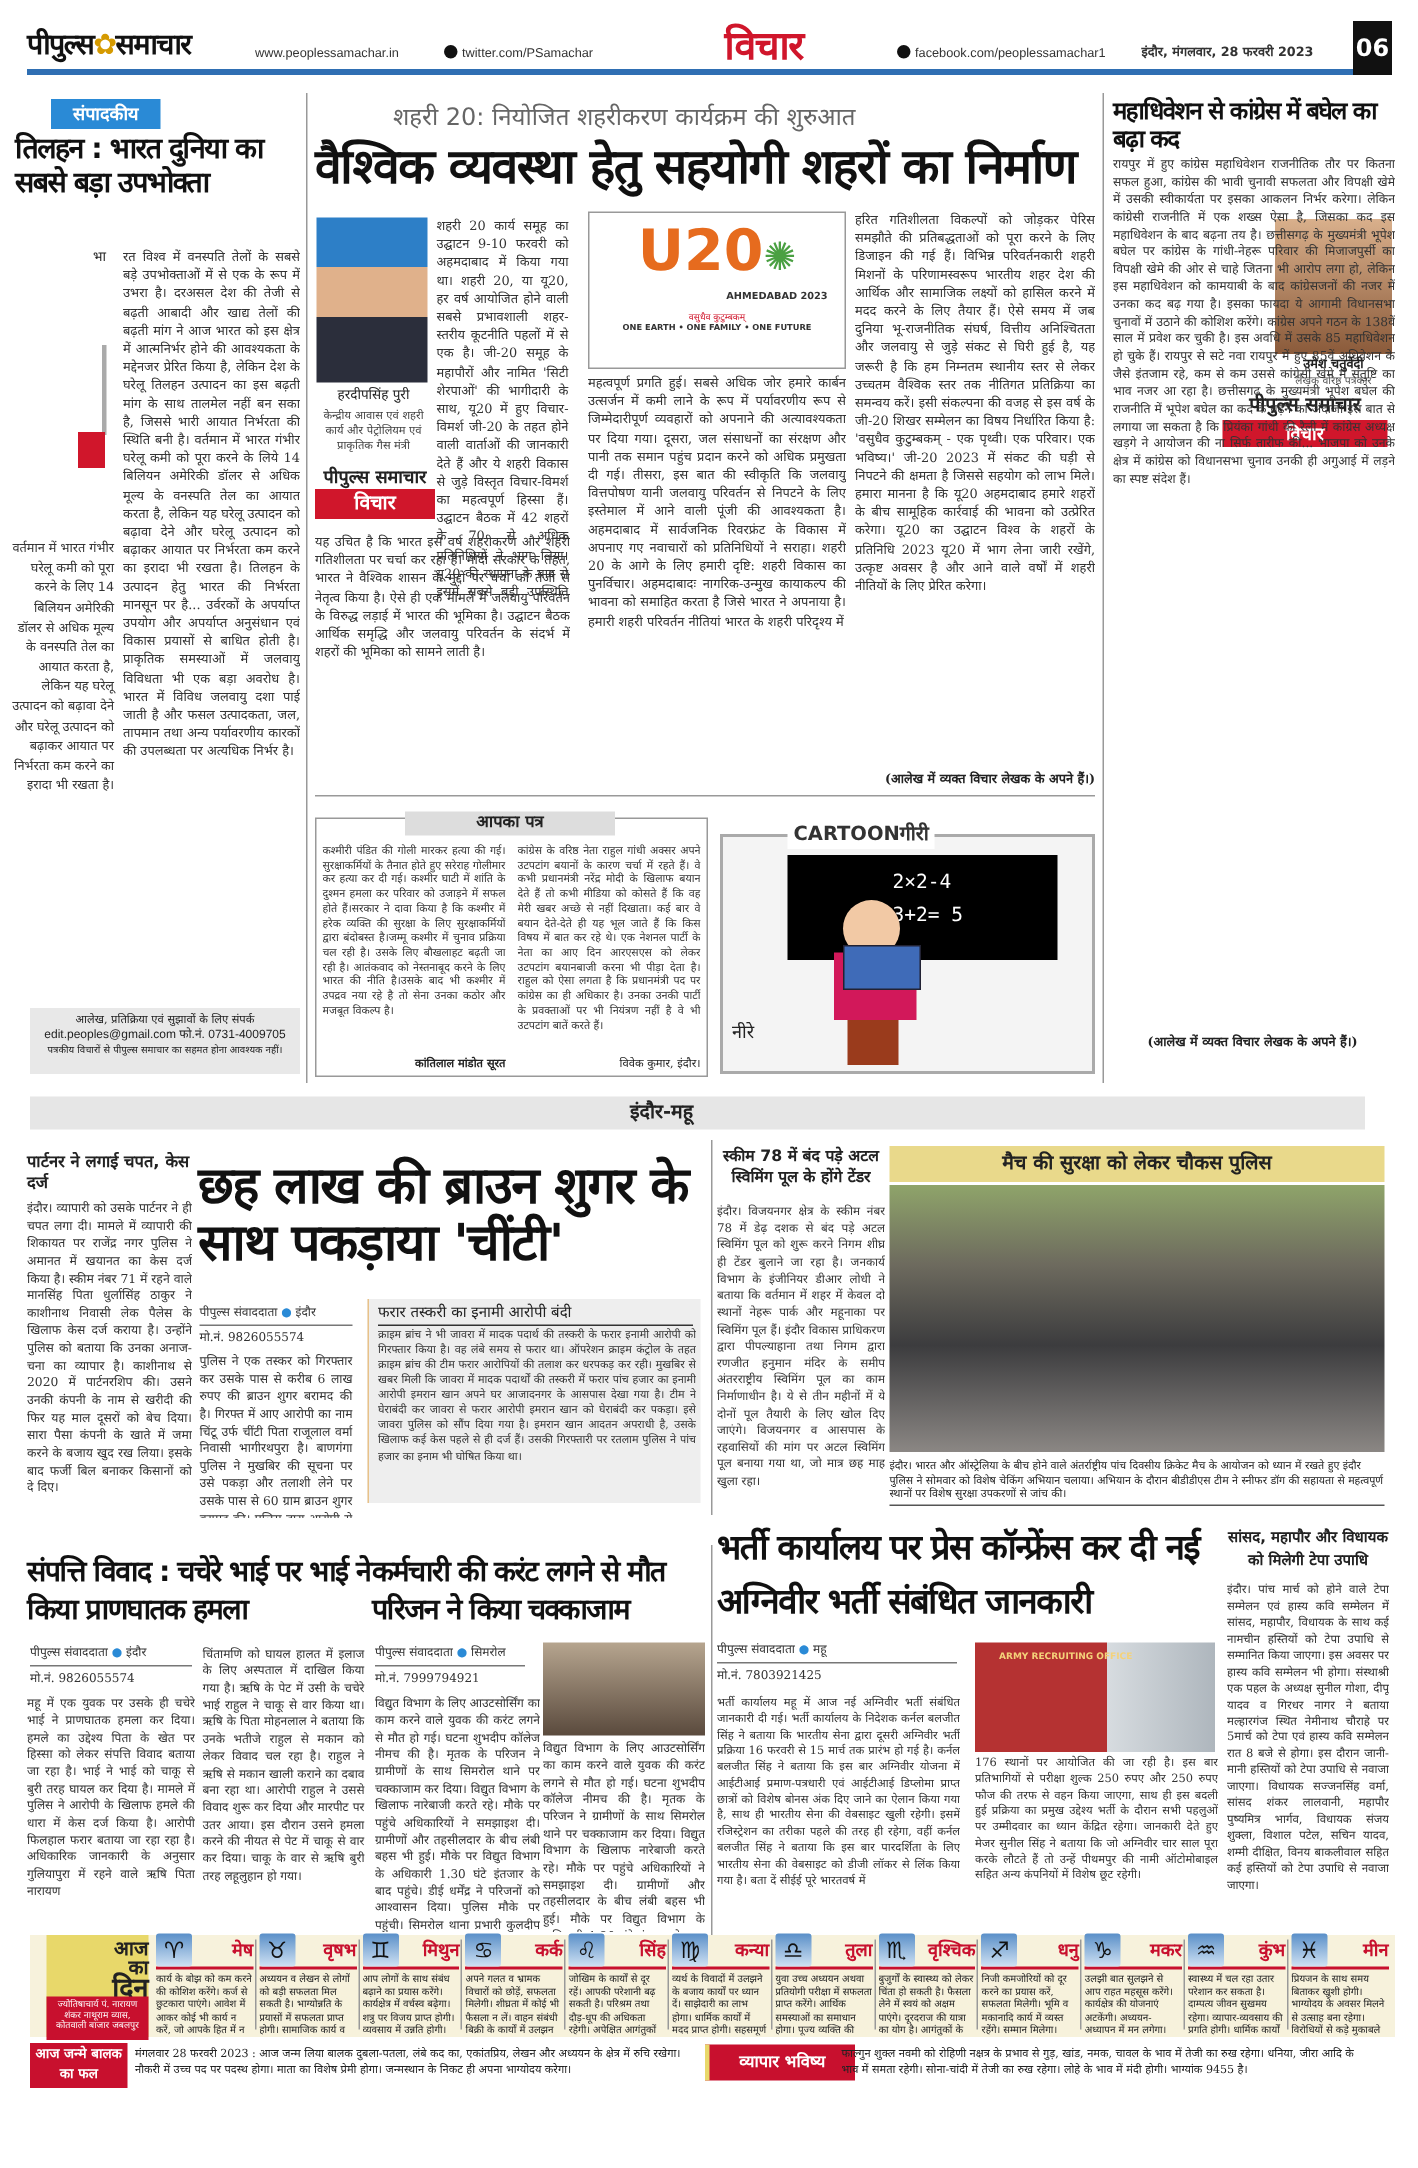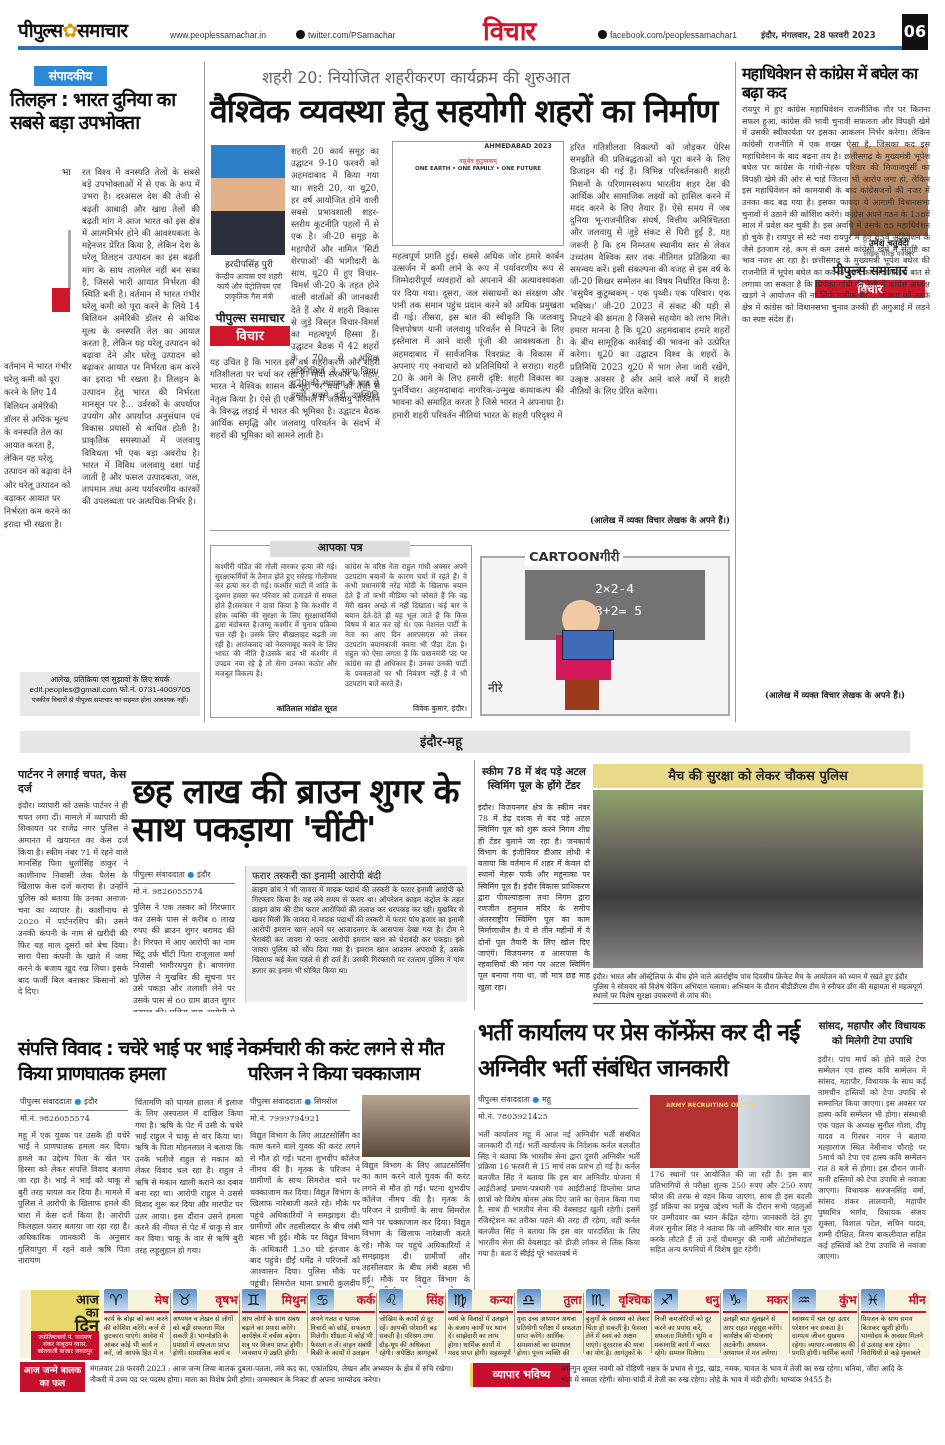--- a/index.html
+++ b/index.html
@@ -38,59 +38,60 @@
   <div class="abs url" style="left:743px;top:16px;font-family:'DejaVu Sans',sans-serif;font-size:8.5px;font-weight:bold">इंदौर, मंगलवार, 28 फरवरी 2023</div>
   <div class="abs pgnum">06</div>
 </div>
 
 <div class="abs badge-blue" style="left:34px;top:66px;width:73px">संपादकीय</div>
 <div class="abs h1" style="left:10px;top:88px;width:190px;font-size:19px">तिलहन : भारत दुनिया का सबसे बड़ा उपभोक्ता</div>
 <div class="abs" style="left:62px;top:166px;font-size:9px">भा</div>
 <div class="abs" style="left:68px;top:230px;width:3px;height:60px;background:#aaa"></div>
 <div class="abs" style="left:52px;top:288px;width:18px;height:24px;background:#d0162b"></div>
 <div class="abs col" style="left:82px;top:166px;width:118px;height:408px">रत विश्व में वनस्पति तेलों के सबसे बड़े उपभोक्ताओं में से एक के रूप में उभरा है। दरअसल देश की तेजी से बढ़ती आबादी और खाद्य तेलों की बढ़ती मांग ने आज भारत को इस क्षेत्र में आत्मनिर्भर होने की आवश्यकता के मद्देनजर प्रेरित किया है, लेकिन देश के घरेलू तिलहन उत्पादन का इस बढ़ती मांग के साथ तालमेल नहीं बन सका है, जिससे भारी आयात निर्भरता की स्थिति बनी है। वर्तमान में भारत गंभीर घरेलू कमी को पूरा करने के लिये 14 बिलियन अमेरिकी डॉलर से अधिक मूल्य के वनस्पति तेल का आयात करता है, लेकिन यह घरेलू उत्पादन को बढ़ावा देने और घरेलू उत्पादन को बढ़ाकर आयात पर निर्भरता कम करने का इरादा भी रखता है। तिलहन के उत्पादन हेतु भारत की निर्भरता मानसून पर है... उर्वरकों के अपर्याप्त उपयोग और अपर्याप्त अनुसंधान एवं विकास प्रयासों से बाधित होती है। प्राकृतिक समस्याओं में जलवायु विविधता भी एक बड़ा अवरोध है। भारत में विविध जलवायु दशा पाई जाती है और फसल उत्पादकता, जल, तापमान तथा अन्य पर्यावरणीय कारकों की उपलब्धता पर अत्यधिक निर्भर है।</div>
-<div class="abs" style="left:4px;top:360px;width:72px;font-family:'DejaVu Sans',sans-serif;font-size:8.5px;line-height:1.55;color:#333">वर्तमान में भारत गंभीर घरेलू कमी को पूरा करने के लिए 14 बिलियन अमेरिकी डॉलर से अधिक मूल्य के वनस्पति तेल का आयात करता है, लेकिन यह घरेलू उत्पादन को बढ़ावा देने और घरेलू उत्पादन को बढ़ाकर आयात पर निर्भरता कम करने का इरादा भी रखता है।</div>
+<div class="abs" style="left:4px;top:360px;width:72px;font-family:'DejaVu Sans',sans-serif;font-size:8.5px;text-align:right;line-height:1.55;color:#333">वर्तमान में भारत गंभीर घरेलू कमी को पूरा करने के लिए 14 बिलियन अमेरिकी डॉलर से अधिक मूल्य के वनस्पति तेल का आयात करता है, लेकिन यह घरेलू उत्पादन को बढ़ावा देने और घरेलू उत्पादन को बढ़ाकर आयात पर निर्भरता कम करने का इरादा भी रखता है।</div>
 <div class="abs" style="left:20px;top:672px;width:180px;height:44px;background:#e8e8e8;text-align:center;font-size:7.5px;padding-top:3px">
   <div>आलेख, प्रतिक्रिया एवं सुझावों के लिए संपर्क</div>
   <div style="font-family:'Liberation Sans',sans-serif;font-size:8px">edit.peoples@gmail.com फो.नं. 0731-4009705</div>
   <div style="font-size:6.5px">पत्रकीय विचारों से पीपुल्स समाचार का सहमत होना आवश्यक नहीं।</div>
 </div>
 <div class="abs vrule" style="left:204px;top:62px;height:660px"></div>
 
 <div class="abs sub" style="left:262px;top:67px;font-size:16px">शहरी 20: नियोजित शहरीकरण कार्यक्रम की शुरुआत</div>
 <div class="abs h1" style="left:210px;top:92px;font-size:32px;white-space:nowrap">वैश्विक व्यवस्था हेतु सहयोगी शहरों का निर्माण</div>
 <div class="abs img" style="left:211px;top:145px;width:74px;height:110px;background:linear-gradient(#2d7fc7 0 30%,#e0b18b 30% 60%,#2b2e3b 60%)"></div>
 <div class="abs" style="left:210px;top:258px;width:78px;text-align:center;font-size:9px">हरदीपसिंह पुरी</div>
 <div class="abs" style="left:210px;top:272px;width:78px;text-align:center;font-size:7.5px;color:#444">केन्द्रीय आवास एवं शहरी कार्य और पेट्रोलियम एवं प्राकृतिक गैस मंत्री</div>
 <div class="abs" style="left:210px;top:310px;width:80px;height:42px">
   <div style="font-family:'DejaVu Sans',sans-serif;font-weight:bold;font-size:12px;text-align:center">पीपुल्स समाचार</div>
   <div class="vichar-badge" style="font-size:13px;height:20px;line-height:20px">विचार</div>
 </div>
 <div class="abs col" style="left:291px;top:145px;width:88px;height:255px">शहरी 20 कार्य समूह का उद्घाटन 9-10 फरवरी को अहमदाबाद में किया गया था। शहरी 20, या यू20, हर वर्ष आयोजित होने वाली सबसे प्रभावशाली शहर-स्तरीय कूटनीति पहलों में से एक है। जी-20 समूह के महापौरों और नामित 'सिटी शेरपाओं' की भागीदारी के साथ, यू20 में हुए विचार-विमर्श जी-20 के तहत होने वाली वार्ताओं की जानकारी देते हैं और ये शहरी विकास से जुड़े विस्तृत विचार-विमर्श का महत्वपूर्ण हिस्सा हैं। उद्घाटन बैठक में 42 शहरों के 70 से अधिक प्रतिनिधियों ने भाग लिया। यू20 की स्थापना के बाद से इसमें सबसे बड़ी उपस्थिति दर्ज की गई।</div>
 <div class="abs col" style="left:210px;top:356px;width:170px;height:140px">यह उचित है कि भारत इस वर्ष शहरीकरण और शहरी गतिशीलता पर चर्चा कर रहा है। मोदी सरकार के तहत, भारत ने वैश्विक शासन के मुद्दों पर चर्चा को तेजी से नेतृत्व किया है। ऐसे ही एक मामले में जलवायु परिवर्तन के विरुद्ध लड़ाई में भारत की भूमिका है। उद्घाटन बैठक आर्थिक समृद्धि और जलवायु परिवर्तन के संदर्भ में शहरों की भूमिका को सामने लाती है।</div>
 <div class="abs" style="left:392px;top:141px;width:172px;height:105px;border:1px solid #999;text-align:center">
+  <div style="font-family:'DejaVu Sans',sans-serif;font-weight:bold;font-size:38px;line-height:42px;color:#e66b1e;margin-top:4px"><span>U20</span><span style="color:#4aa042;font-size:26px">✺</span></div>
   <div style="font-family:'DejaVu Sans',sans-serif;font-size:6.5px;color:#333;margin-left:80px;font-weight:bold"><span>AHMEDABAD</span> <span>2023</span></div>
   <div style="font-size:6px;color:#d0162b;margin-top:6px">वसुधैव कुटुम्बकम्</div>
   <div style="font-family:'DejaVu Sans',sans-serif;font-size:5.5px;color:#333;font-weight:bold">ONE EARTH • ONE FAMILY • ONE FUTURE</div>
 </div>
 <div class="abs col" style="left:392px;top:250px;width:172px;height:250px">महत्वपूर्ण प्रगति हुई। सबसे अधिक जोर हमारे कार्बन उत्सर्जन में कमी लाने के रूप में पर्यावरणीय रूप से जिम्मेदारीपूर्ण व्यवहारों को अपनाने की अत्यावश्यकता पर दिया गया। दूसरा, जल संसाधनों का संरक्षण और पानी तक समान पहुंच प्रदान करने को अधिक प्रमुखता दी गई। तीसरा, इस बात की स्वीकृति कि जलवायु वित्तपोषण यानी जलवायु परिवर्तन से निपटने के लिए इस्तेमाल में आने वाली पूंजी की आवश्यकता है। अहमदाबाद में सार्वजनिक रिवरफ्रंट के विकास में अपनाए गए नवाचारों को प्रतिनिधियों ने सराहा। शहरी 20 के आगे के लिए हमारी दृष्टि: शहरी विकास का पुनर्विचार। अहमदाबादः नागरिक-उन्मुख कायाकल्प की भावना को समाहित करता है जिसे भारत ने अपनाया है। हमारी शहरी परिवर्तन नीतियां भारत के शहरी परिदृश्य में</div>
 <div class="abs col" style="left:570px;top:141px;width:160px;height:355px">हरित गतिशीलता विकल्पों को जोड़कर पेरिस समझौते की प्रतिबद्धताओं को पूरा करने के लिए डिजाइन की गई हैं। विभिन्न परिवर्तनकारी शहरी मिशनों के परिणामस्वरूप भारतीय शहर देश की आर्थिक और सामाजिक लक्ष्यों को हासिल करने में मदद करने के लिए तैयार हैं। ऐसे समय में जब दुनिया भू-राजनीतिक संघर्ष, वित्तीय अनिश्चितता और जलवायु से जुड़े संकट से घिरी हुई है, यह जरूरी है कि हम निम्नतम स्थानीय स्तर से लेकर उच्चतम वैश्विक स्तर तक नीतिगत प्रतिक्रिया का समन्वय करें। इसी संकल्पना की वजह से इस वर्ष के जी-20 शिखर सम्मेलन का विषय निर्धारित किया है: 'वसुधैव कुटुम्बकम् - एक पृथ्वी। एक परिवार। एक भविष्य।' जी-20 2023 में संकट की घड़ी से निपटने की क्षमता है जिससे सहयोग को लाभ मिले। हमारा मानना है कि यू20 अहमदाबाद हमारे शहरों के बीच सामूहिक कार्रवाई की भावना को उत्प्रेरित करेगा। यू20 का उद्घाटन विश्व के शहरों के प्रतिनिधि 2023 यू20 में भाग लेना जारी रखेंगे, उत्कृष्ट अवसर है और आने वाले वर्षों में शहरी नीतियों के लिए प्रेरित करेगा।</div>
 <div class="abs" style="left:590px;top:515px;font-size:8.5px;font-weight:bold">(आलेख में व्यक्त विचार लेखक के अपने हैं।)</div>
 <div class="abs hrule" style="left:210px;top:530px;width:520px"></div>
 
 <div class="abs" style="left:210px;top:545px;width:262px;height:173px;border:1px solid #999"></div>
 <div class="abs" style="left:270px;top:541px;width:140px;height:16px;background:#ddd;text-align:center;font-family:'DejaVu Sans',sans-serif;font-weight:bold;font-size:11px">आपका पत्र</div>
 <div class="abs col" style="left:215px;top:562px;width:122px;height:140px;font-size:7.2px;line-height:1.35">कश्मीरी पंडित की गोली मारकर हत्या की गई। सुरक्षाकर्मियों के तैनात होते हुए सरेराह गोलीमार कर हत्या कर दी गई। कश्मीर घाटी में शांति के दुश्मन हमला कर परिवार को उजाड़ने में सफल होते हैं।सरकार ने दावा किया है कि कश्मीर में हरेक व्यक्ति की सुरक्षा के लिए सुरक्षाकर्मियों द्वारा बंदोबस्त है।जम्मू कश्मीर में चुनाव प्रक्रिया चल रही है। उसके लिए बौखलाहट बढ़ती जा रही है। आतंकवाद को नेस्तनाबूद करने के लिए भारत की नीति है।उसके बाद भी कश्मीर में उपद्रव नया रहे है तो सेना उनका कठोर और मजबूत विकल्प है।</div>
 <div class="abs" style="left:215px;top:704px;width:122px;text-align:right;font-size:7.5px;font-weight:bold">कांतिलाल मांडोत सूरत</div>
 <div class="abs col" style="left:345px;top:562px;width:122px;height:140px;font-size:7.2px;line-height:1.35">कांग्रेस के वरिष्ठ नेता राहुल गांधी अक्सर अपने उटपटांग बयानों के कारण चर्चा में रहते हैं। वे कभी प्रधानमंत्री नरेंद्र मोदी के खिलाफ बयान देते हैं तो कभी मीडिया को कोसते हैं कि वह मेरी खबर अच्छे से नहीं दिखाता। कई बार वे बयान देते-देते ही यह भूल जाते हैं कि किस विषय में बात कर रहे थे। एक नेशनल पार्टी के नेता का आए दिन आरएसएस को लेकर उटपटांग बयानबाजी करना भी पीड़ा देता है। राहुल को ऐसा लगता है कि प्रधानमंत्री पद पर कांग्रेस का ही अधिकार है। उनका उनकी पार्टी के प्रवक्ताओं पर भी नियंत्रण नहीं है वे भी उटपटांग बातें करते हैं।</div>
 <div class="abs" style="left:345px;top:704px;width:122px;text-align:right;font-size:7.5px;font-weight:normal">विवेक कुमार, इंदौर।</div>
 
 <div class="abs" style="left:480px;top:556px;width:250px;height:160px;border:2px solid #aaa;background:#f4f4f4"></div>
 <div class="abs" style="left:525px;top:548px;background:#fff;padding:0 4px;font-family:'DejaVu Sans',sans-serif;font-weight:bold;font-size:13px;color:#333">CARTOONगीरी</div>
-<div class="abs" style="left:525px;top:570px;width:180px;height:70px;background:#737373;color:#fff;font-family:'DejaVu Sans Mono',monospace;font-size:13px;padding:8px 0 1px 70px;line-height:1.7">
+<div class="abs" style="left:525px;top:570px;width:180px;height:70px;background:#000000;color:#fff;font-family:'DejaVu Sans Mono',monospace;font-size:13px;padding:8px 0 1px 70px;line-height:1.7">
   <div>2×2-4</div>
   <div>3+2= 5</div>
 </div>
 <div class="abs" style="left:562px;top:600px;width:38px;height:38px;border-radius:50%;background:#f2c9a5"></div>
 <div class="abs" style="left:556px;top:635px;width:55px;height:45px;background:#d2185a"></div>
 <div class="abs" style="left:562px;top:630px;width:52px;height:30px;background:#3f6bb8;border:1px solid #223"></div>
 <div class="abs" style="left:565px;top:680px;width:34px;height:30px;background:#9a3b1c"></div>
 <div class="abs" style="left:488px;top:680px;font-size:12px">नीरे</div>
 
 <div class="abs vrule" style="left:735px;top:62px;height:660px"></div>

